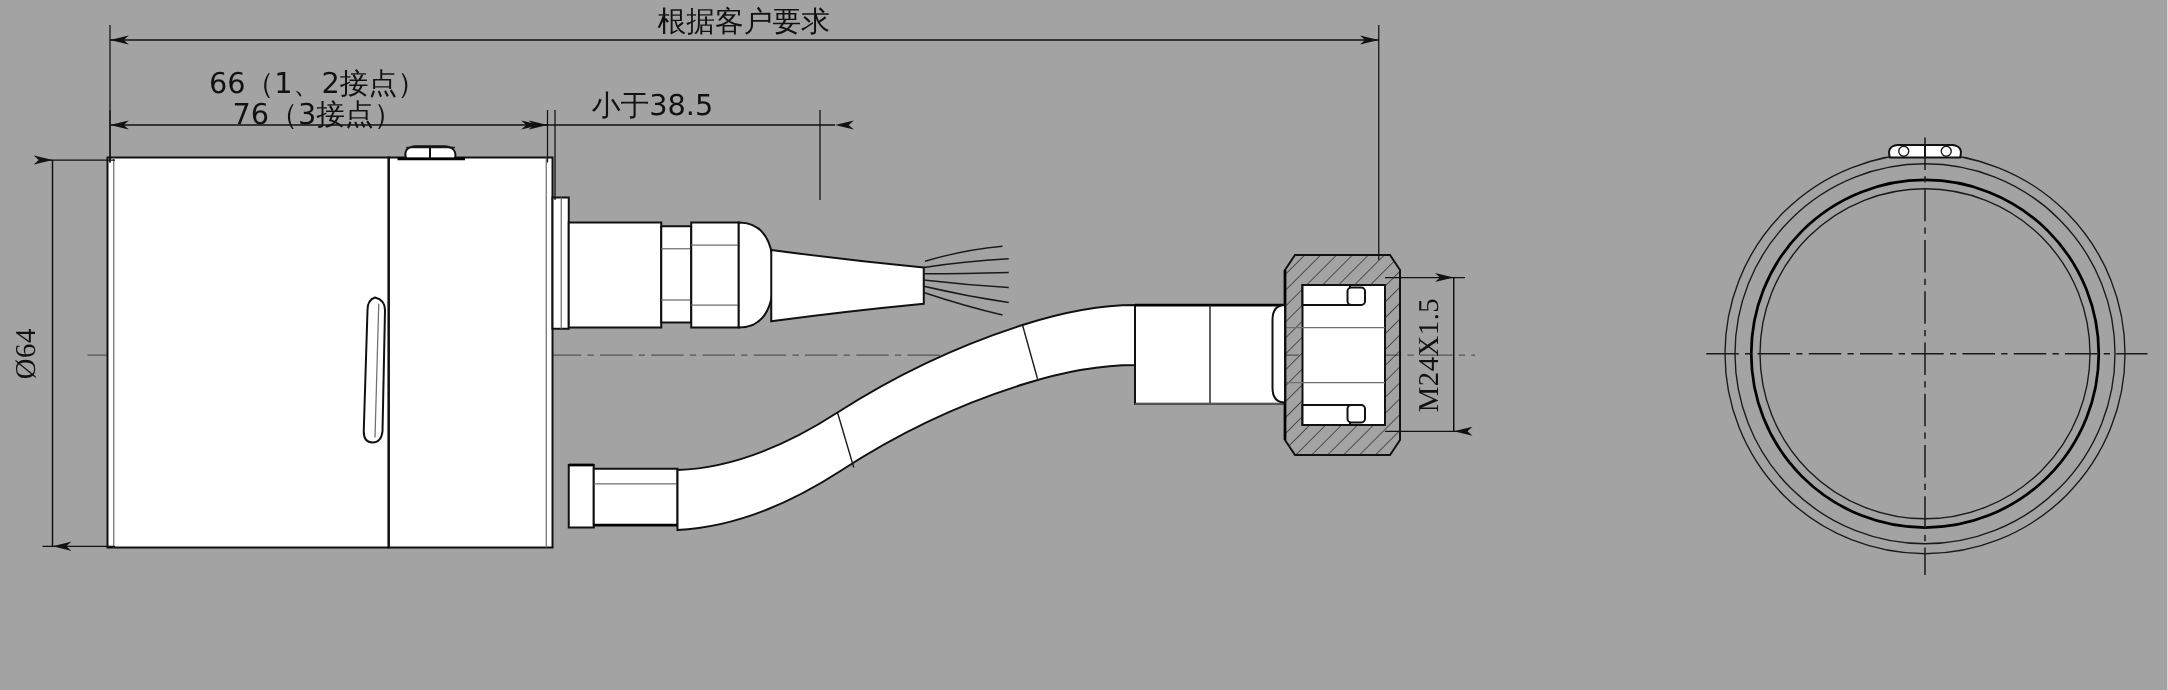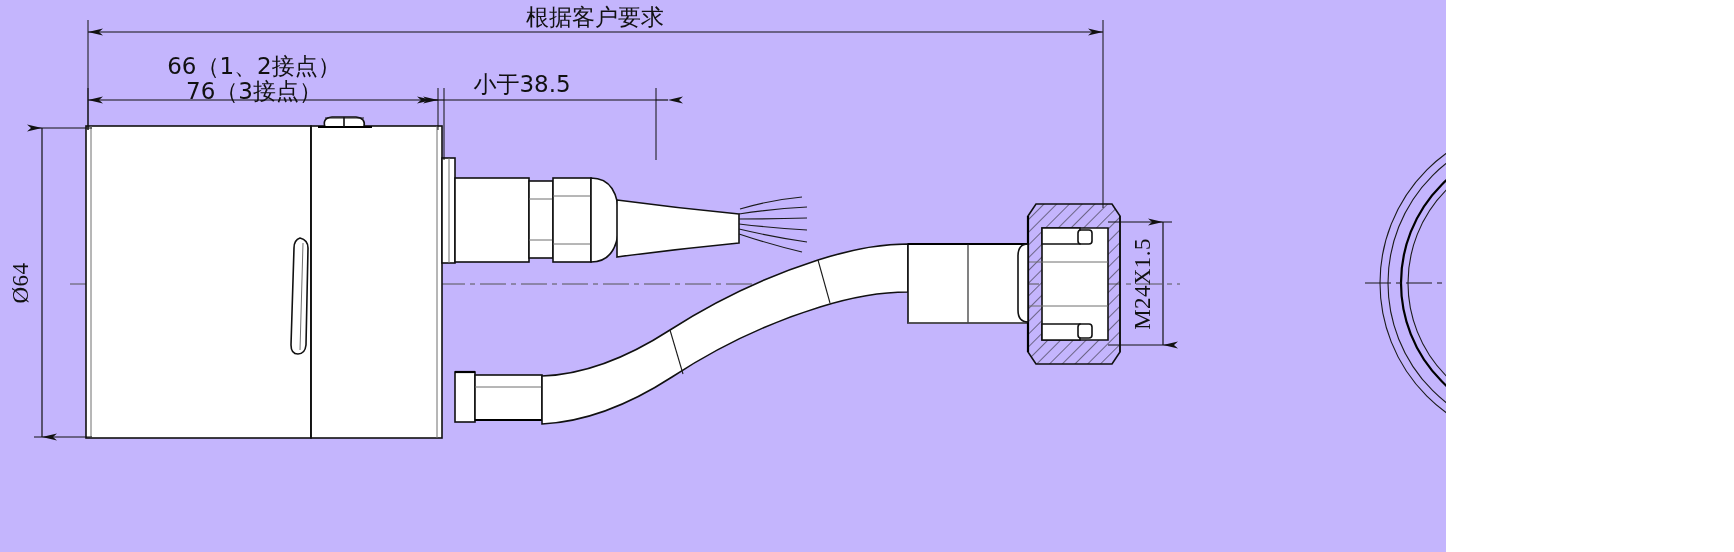--- a/index.html
+++ b/index.html
@@ -6,23 +6,23 @@
   html, body {
     margin: 0;
     padding: 0;
     background: #ffffff;
   }
   body {
     font-family: "Liberation Serif", serif;
   }
   #drawing-root {
     position: relative;
-    width: 1446px;
+    width: 1734px;
     height: 552px;
-    background: #c4b5fd;
+    background: #a3a3a3;
     overflow: hidden;
   }
   svg#cad {
     position: absolute;
     left: 0;
     top: 0;
     width: 1734px;
     height: 552px;
     display: block;
   }

